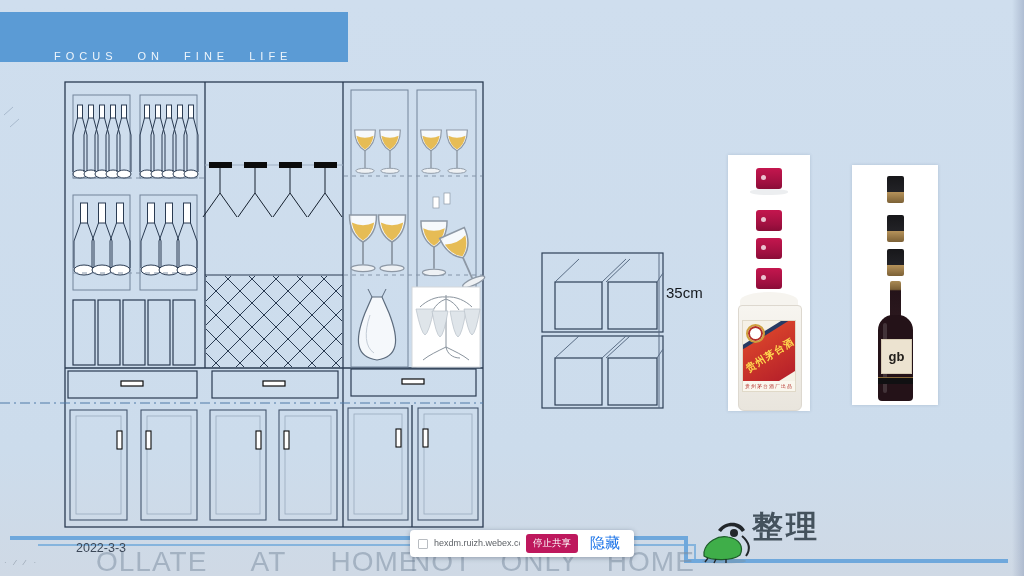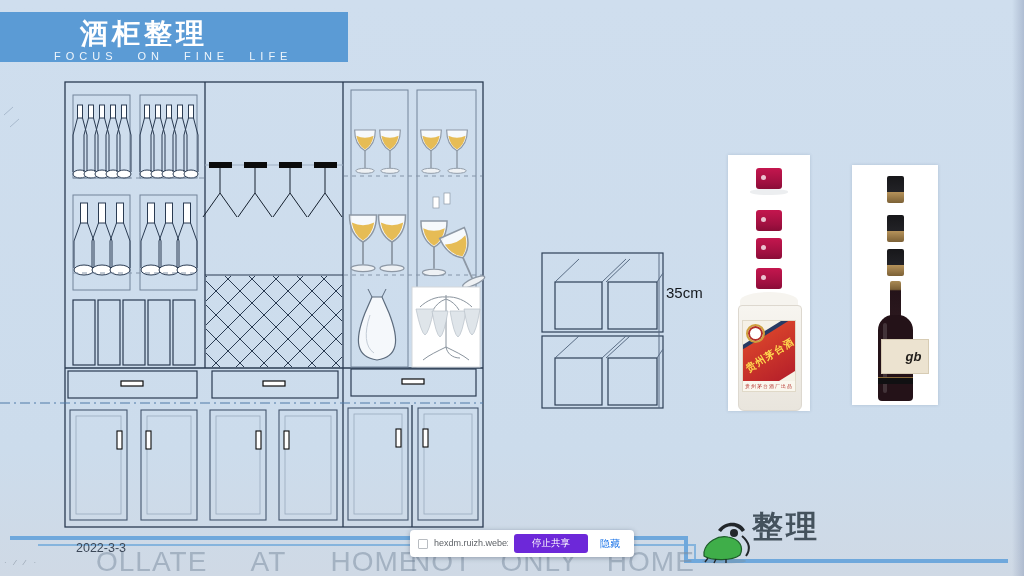--- a/index.html
+++ b/index.html
@@ -35,47 +35,46 @@
   .mt-strip{position:absolute;left:0;bottom:0;width:100%;height:10px;background:#faf7ee;
     font-size:5px;color:#b3302a;text-align:center;line-height:10px;letter-spacing:1px;}
   .wn-panel{left:852px;top:165px;width:86px;height:240px;}
   .wn-cap{left:35px;width:17px;height:27px;border-radius:2px;
     background:linear-gradient(180deg,#17171a 0%,#222226 58%,#b5925a 60%,#7c6136 100%);}
   .wn-neck{left:38px;top:116px;width:11px;height:38px;
     background:linear-gradient(180deg,#a98a54 0%,#7c6136 22%,#241319 26%,#2b181e 100%);border-radius:2px;}
   .wn-body{left:26px;top:150px;width:35px;height:86px;background:#241218;border-radius:15px 15px 4px 4px;}
   .wn-body:before{content:"";position:absolute;left:5px;top:8px;width:4px;height:70px;background:rgba(255,255,255,.14);border-radius:3px;}
   .wn-label{position:absolute;left:3px;top:24px;width:29px;height:33px;background:#ece3d0;border:1px solid #d7ccb4;
-    display:flex;align-items:center;justify-content:center;font-size:13px;font-weight:bold;color:#23201c;font-style:italic;padding-left:17px;}
+    display:flex;align-items:center;justify-content:center;font-size:13px;font-weight:bold;color:#23201c;}
   .wn-band{position:absolute;left:0px;top:62px;width:35px;height:6px;background:#101012;border-top:1px solid #8a6b3a;}
   
   .line{background:#6fa8dc;}
   .line-b{background:#85b4dd;}
   .date{left:76px;top:541px;font-size:12.5px;color:#3c4858;}
   .wm{top:546px;font-size:28px;color:rgba(124,141,162,.52);letter-spacing:1px;white-space:nowrap;z-index:2;}
   .wm-l{left:96px;word-spacing:36px;}
   .wm-r{left:410px;word-spacing:20px;}
   .corner-marks{left:4px;top:558px;font-size:8px;color:rgba(104,118,134,.6);letter-spacing:3px;}
   
   .logo-text{left:752px;top:506px;font-size:31px;font-weight:800;color:#44525d;letter-spacing:3px;z-index:3;}
   
   .sharebar{left:410px;top:530px;width:224px;height:27px;background:#ffffff;border-radius:4px;
     box-shadow:0 1px 5px rgba(30,40,60,.35);display:flex;align-items:center;gap:6px;padding:0 8px;z-index:6;box-sizing:border-box;}
   .sb-ic{width:8px;height:8px;border:1px solid #b9bdc2;border-radius:1px;flex:none;}
   .sb-msg{font-size:9px;color:#5f6368;white-space:nowrap;overflow:hidden;}
-  .sb-stop{background:#6d28d9;color:#fff;font-size:9.5px;padding:3px 18px;border-radius:3px;border:none;white-space:nowrap;cursor:pointer;}
-  .sb-hide{color:#1a73e8;font-size:10px;white-space:nowrap;cursor:pointer;background:none;border:none;}
+  .sb-stop{background:#be185d;color:#fff;font-size:9.5px;padding:3px 7px;border-radius:3px;border:none;white-space:nowrap;cursor:pointer;}
+  .sb-hide{color:#1a73e8;font-size:15px;white-space:nowrap;cursor:pointer;background:none;border:none;}
 </style>
 </head>
 <body>
 
 <div id="stage">
 
   <div class="abs hdr-bar"></div>
-  <div class="abs hdr-title">酒柜整理</div>
   <div class="abs hdr-sub">FOCUS   ON   FINE   LIFE</div>
 
   <svg class="abs" style="left:0;top:75px" width="492" height="460" viewBox="0 0 492 460">
     <defs>
       <pattern id="lat" width="24" height="24" patternUnits="userSpaceOnUse">
         <path d="M0,0 L24,24 M24,0 L0,24" stroke="#2a3b52" stroke-width="1" fill="none"></path>
       </pattern>
       <g id="wg" stroke="#8d98a5">
         <path d="M-9,0 Q-9,13 0,18 Q9,13 9,0 Z" fill="#ffffff" fill-opacity="0.82" stroke-width="1"></path>
         <path d="M-7.5,5 Q-6,13.5 0,17 Q6,13.5 7.5,5 Q0,8.5 -7.5,5 Z" fill="#e6bc55" stroke="none"></path>

